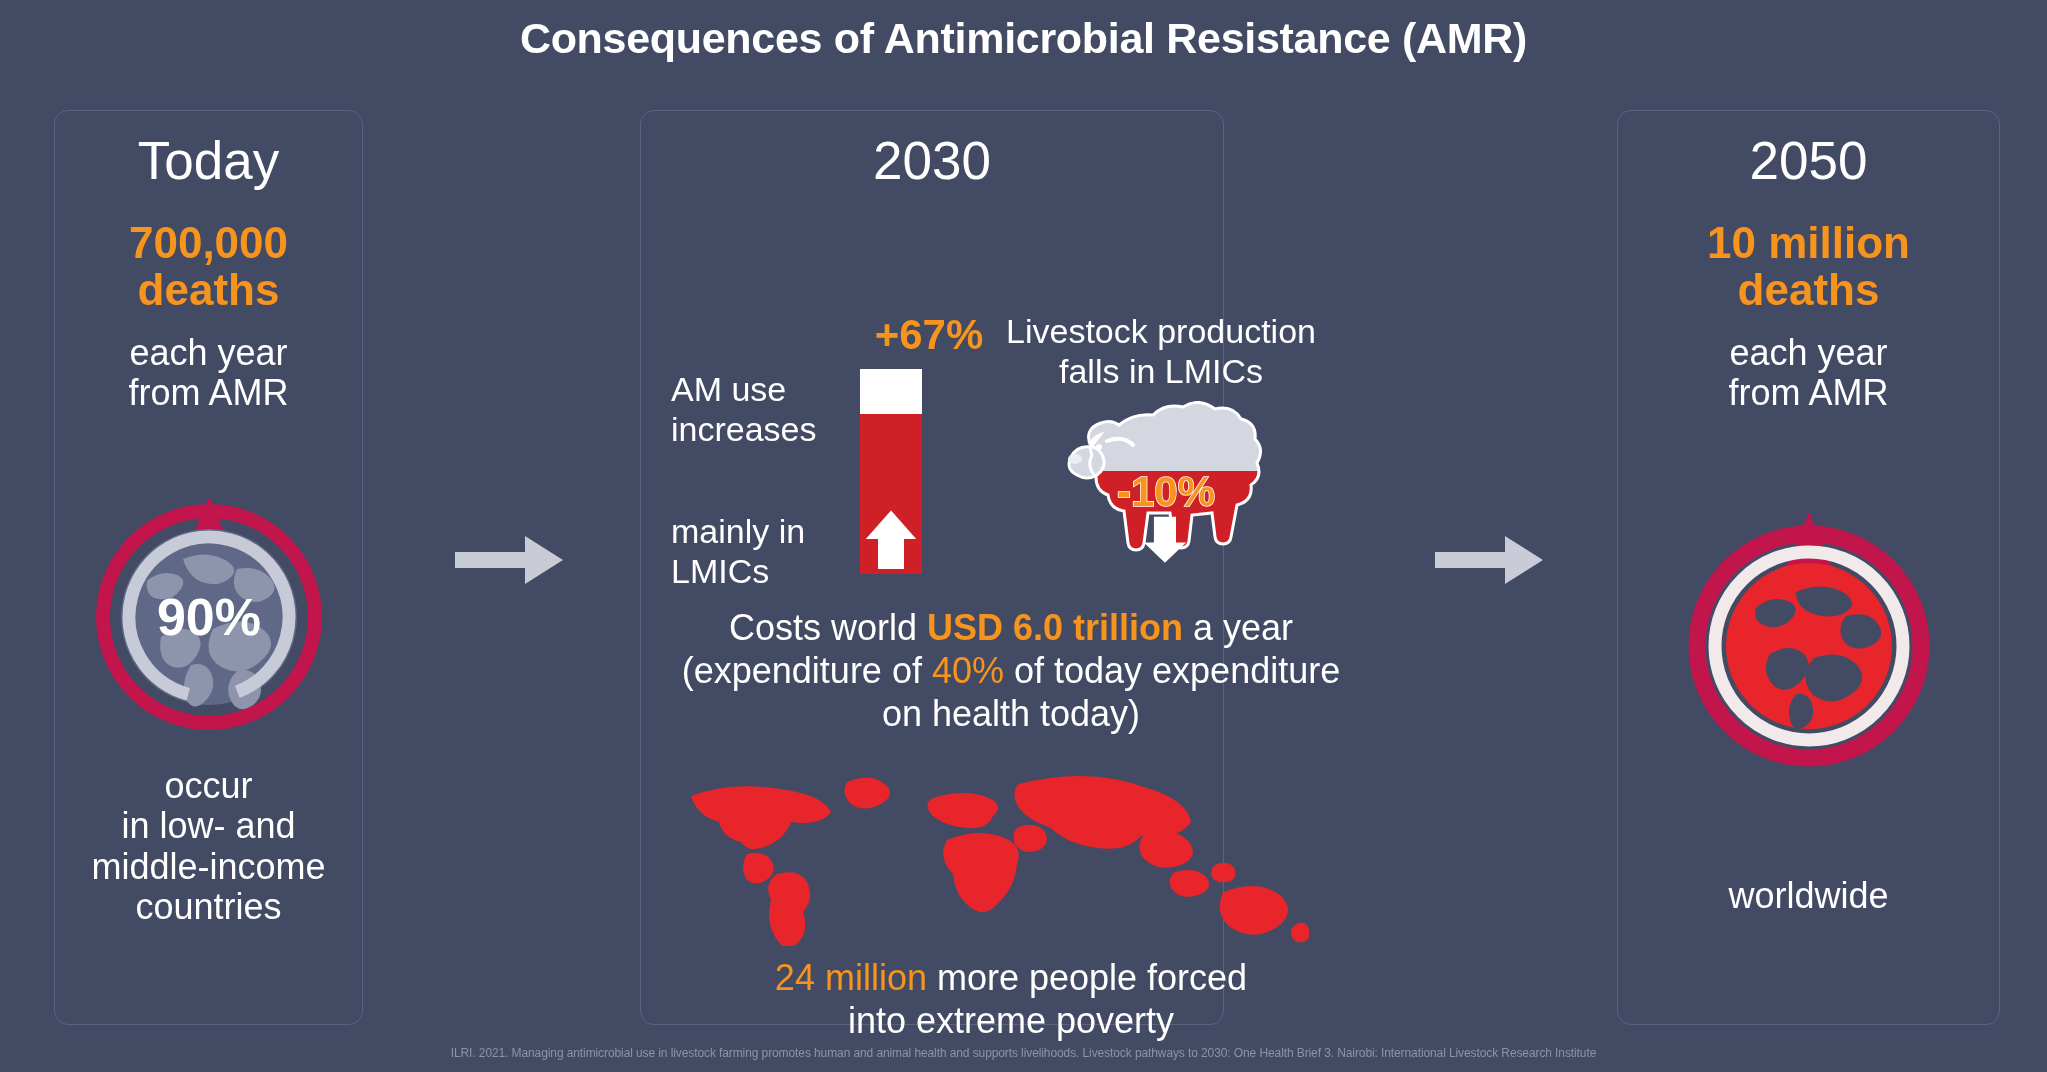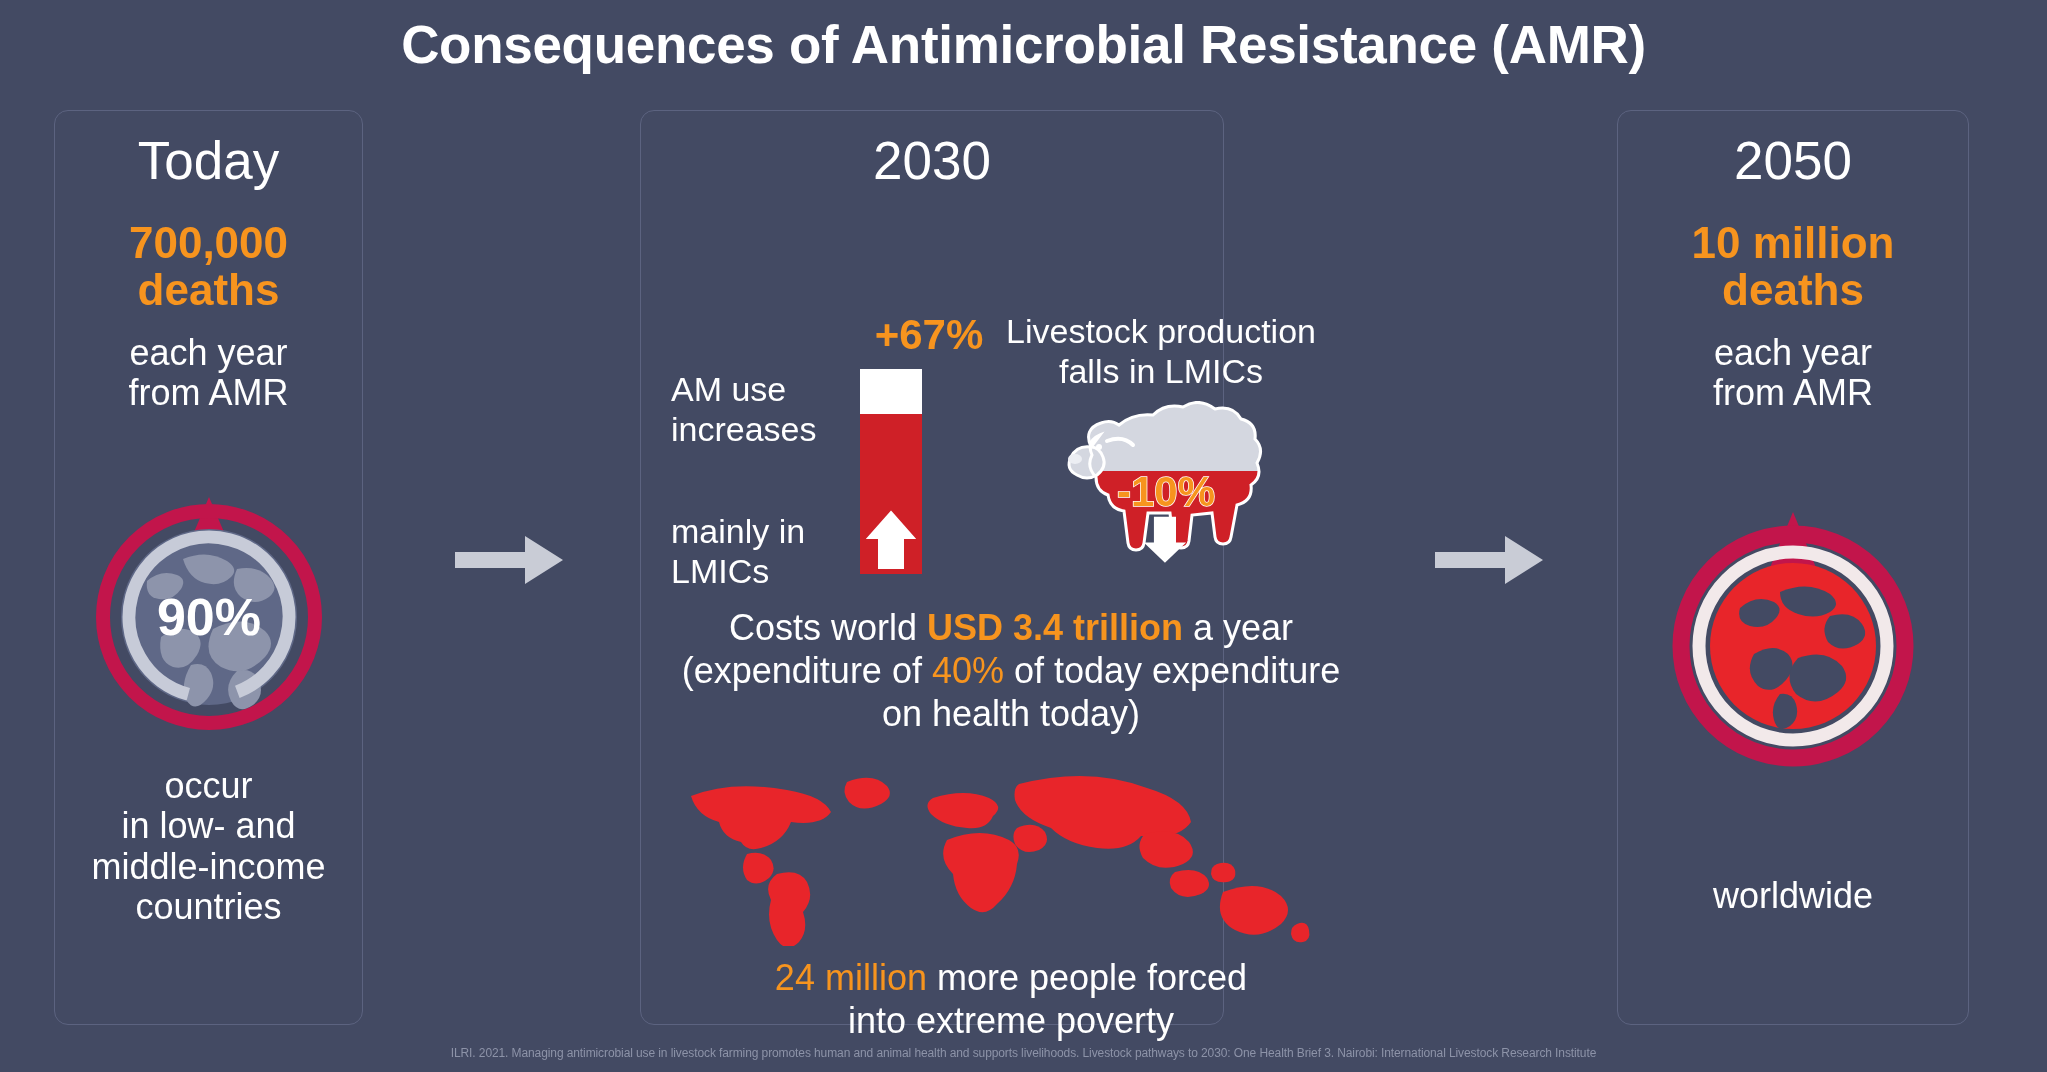--- a/index.html
+++ b/index.html
@@ -14,35 +14,35 @@
     width: 2047px; height: 1072px;
     background: #434a63;
   }
 
   
   #title {
     position: absolute;
     top: 14px; left: 0; width: 2047px;
     text-align: center;
     color: #ffffff;
-    font-size: 53px;
+    font-size: 43px;
     font-weight: bold;
     letter-spacing: -0.3px;
   }
 
   
   .panel {
     position: absolute;
     border: 1.5px solid #5c6380;
     border-radius: 14px;
     background: transparent;
   }
   #panel-today { left: 54px;  top: 110px; width: 309px;  height: 915px; }
   #panel-2030  { left: 640px; top: 110px; width: 584px;  height: 915px; }
-  #panel-2050  { left: 1617px;top: 110px; width: 352px;  height: 915px; }
+  #panel-2050  { left: 1617px;top: 110px; width: 383px;  height: 915px; }
 
   .panel-year {
     position: absolute;
     top: 22px; left: 0; width: 100%;
     text-align: center;
     color: #ffffff;
     font-size: 53px;
     font-weight: 400;
     line-height: 1.05;
   }
@@ -298,21 +298,21 @@
                  l-4 -32 q-14 -2 -16 -16 q-12 -4 -12 -18 q-10 -10 -4 -22 q-6 -14 8 -20 Z" fill="none" stroke="#ffffff" stroke-width="3"></path>
         <text x="115" y="105" text-anchor="middle" fill="#f7941e" font-family="Liberation Sans, sans-serif" font-size="42" font-weight="bold" stroke="#ffffff" stroke-width="1.5" paint-order="stroke">-10%</text>
         <g>
           <path d="M116 120 L116 148 L105 148 L128 170 L151 148 L140 148 L140 120 Z" fill="#ffffff" transform="translate(-13,-2) scale(0.92) translate(10,8)"></path>
         </g>
       </svg>
     </div>
 
     <div id="costs-block">
       <div>
-        <span>Costs world </span><span class="orange-bold">USD 3.4 trillion</span><span> a year</span>
+        <span>Costs world </span><span class="orange-bold">USD 6.0 trillion</span><span> a year</span>
       </div>
       <div>
         <span>(expenditure of </span><span class="orange-reg">40%</span><span> of today expenditure</span>
       </div>
       <div>on health today)</div>
     </div>
 
     <div id="world-map">
       <svg viewBox="0 0 720 180" width="720" height="180">
         <g fill="#e8252a">

